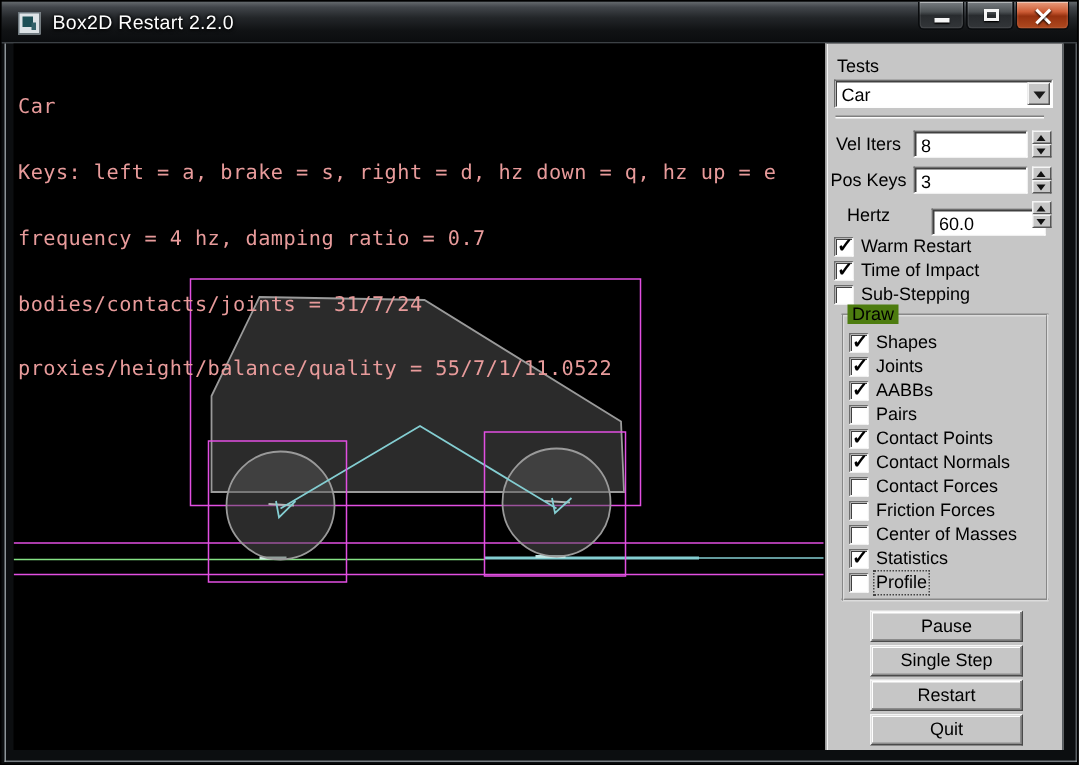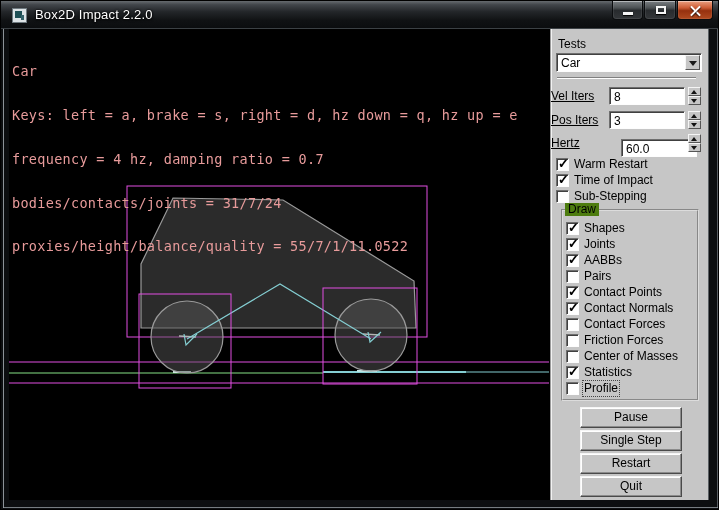--- a/index.html
+++ b/index.html
@@ -63,21 +63,21 @@
   .dropdown{position:absolute;left:5px;top:24px;width:146px;height:19px;background:#fff;
     border:1px solid;border-color:#6e6e6e #fdfdfd #fdfdfd #6e6e6e;
     box-shadow:inset 1px 1px 0 #404040;}
   .dropdown .val{position:absolute;left:4px;top:2px;font-size:12px;}
   .dd-btn{position:absolute;right:1px;top:1px;width:15px;height:15px;background:#c6c6c6;
     border:1px solid;border-color:#f5f5f5 #555 #555 #f5f5f5;}
   .dd-arrow{position:absolute;left:3px;top:5px;width:0;height:0;
     border-left:4px solid transparent;border-right:4px solid transparent;border-top:5px solid #1a1a1a;}
   .separator{position:absolute;left:6px;top:48px;width:139px;height:2px;
     border-top:1px solid #808080;border-bottom:1px solid #fdfdfd;}
-  .spin-label{position:absolute;left:0;width:56px;text-align:left;line-height:18px;text-decoration:underline;}
+  .spin-label{position:absolute;left:0;width:56px;text-align:center;line-height:18px;}
   .spin-field{position:absolute;left:58px;width:76px;height:18px;background:#fff;
     border:1px solid;border-color:#6e6e6e #fdfdfd #fdfdfd #6e6e6e;
     box-shadow:inset 1px 1px 0 #404040;}
   .spin-field span{position:absolute;left:4px;top:2px;}
   .spinner{position:absolute;left:137px;width:13px;height:18px;}
   .spin-up,.spin-dn{position:absolute;left:0;width:13px;height:9px;background:#c6c6c6;
     border:1px solid;border-color:#f5f5f5 #555 #555 #f5f5f5;}
   .spin-up{top:0;} .spin-dn{top:9px;}
   .tri-up{position:absolute;left:2px;top:2px;width:0;height:0;
     border-left:3px solid transparent;border-right:3px solid transparent;border-bottom:4px solid #111;}
@@ -101,21 +101,21 @@
 </head>
 <body>
 
 <div class="window">
 
   <div class="titlebar">
     <div class="app-icon">
       <div class="inner"></div>
       <div class="dot"></div>
     </div>
-    <div class="title-text">Box2D Impact 2.2.0</div>
+    <div class="title-text">Box2D Restart 2.2.0</div>
     <div class="winbtn min">
       <div class="glyph-min"></div>
     </div>
     <div class="winbtn max">
       <div class="glyph-max"></div>
     </div>
     <div class="winbtn close">
       <div style="position:absolute;left:0;top:1px;width:100%;height:100%">
         <div class="glyph-x a"></div>
         <div class="glyph-x b"></div>
@@ -181,21 +181,21 @@
     </div>
     <div class="spinner" style="top:58px;">
       <div class="spin-up">
           <div class="tri-up"></div>
         </div>
       <div class="spin-dn">
           <div class="tri-dn"></div>
         </div>
     </div>
 
-    <div class="spin-label" style="top:82px;">Pos Iters</div>
+    <div class="spin-label" style="top:82px;">Pos Keys</div>
     <div class="spin-field" style="top:82px;">
       <span>3</span>
     </div>
     <div class="spinner" style="top:82px;">
       <div class="spin-up">
           <div class="tri-up"></div>
         </div>
       <div class="spin-dn">
           <div class="tri-dn"></div>
         </div>

